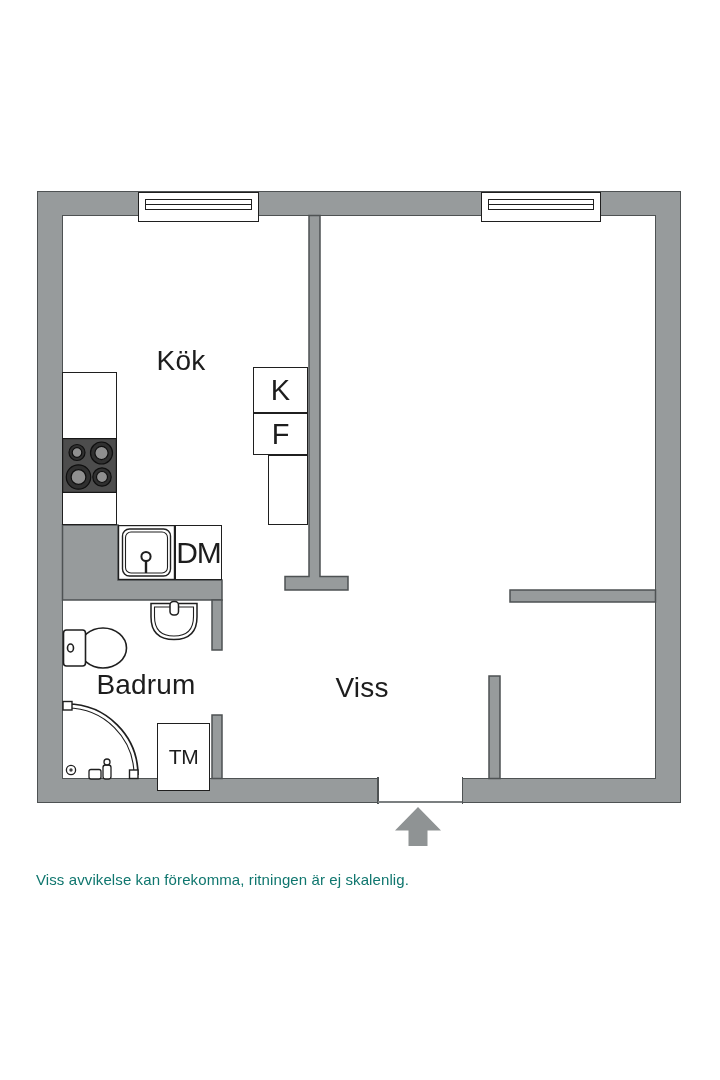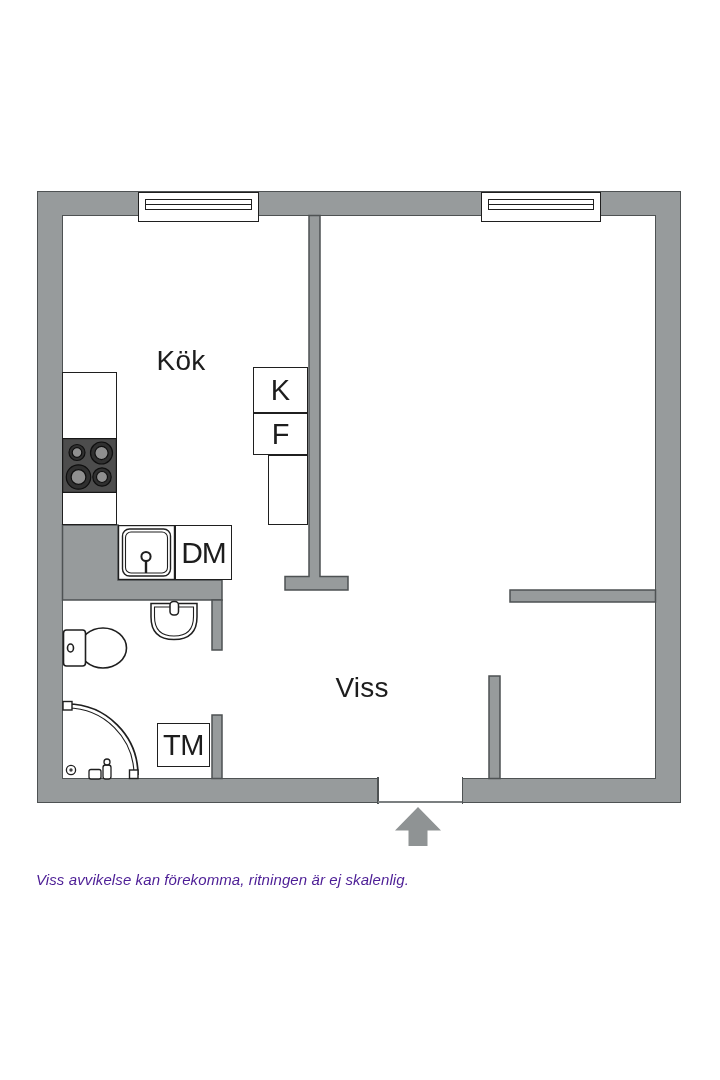--- a/index.html
+++ b/index.html
@@ -18,21 +18,21 @@
   .walls-svg{left:0;top:0;width:720px;height:1080px;pointer-events:none;}
   .fixture{background:#fff;border:1.3px solid var(--line);}
   .win{background:#fff;border:1.5px solid var(--line);}
   .win-bar{position:absolute;left:6px;right:6px;top:6px;height:11px;border:1.2px solid var(--line);
            background:linear-gradient(#fff 42%,var(--line) 42%,var(--line) 58%,#fff 58%);}
   .room-label{color:var(--ink);font-size:28px;white-space:nowrap;transform:translate(-50%,-50%);letter-spacing:0.2px;}
   .app-label{display:flex;align-items:center;justify-content:center;color:var(--ink);}
   .punch{background:#fff;}
   .jamb{background:var(--wall-line);}
   .threshold{background:#7b7f80;}
-  .disclaimer{left:36px;top:871px;font-size:15px;color:#4c1d95;letter-spacing:0.1px;font-style:italic;}
+  .disclaimer{left:36px;top:871px;font-size:15px;color:#0f766e;letter-spacing:0.1px;}
   svg{display:block;}
 </style>
 </head>
 <body>
 
 <div class="stage">
 
   <div class="abs outer-frame"></div>
   <div class="abs interior"></div>
 
@@ -78,21 +78,21 @@
   </svg>
 
   <svg class="abs" style="left:118px;top:525px;" width="57" height="55" viewBox="0 0 57 55">
     <rect x="0.6" y="0.6" width="55.8" height="53.8" fill="#ffffff" stroke="#1f1f1f" stroke-width="1.2"></rect>
     <rect x="4.5" y="4" width="48" height="47" rx="7" fill="#ffffff" stroke="#1f1f1f" stroke-width="1.4"></rect>
     <rect x="7.5" y="7" width="42" height="41" rx="5.5" fill="none" stroke="#1f1f1f" stroke-width="1.1"></rect>
     <line x1="28" y1="34" x2="28" y2="48" stroke="#1f1f1f" stroke-width="2.4"></line>
     <circle cx="28" cy="31.5" r="4.6" fill="#ffffff" stroke="#1f1f1f" stroke-width="2"></circle>
   </svg>
 
-  <div class="abs fixture app-label" style="left:175px;top:525px;width:57px;height:55px;font-size:30px;letter-spacing:-1px;">
+  <div class="abs fixture app-label" style="left:175px;top:525px;width:47px;height:55px;font-size:30px;letter-spacing:-1px;">
     <span>DM</span>
   </div>
 
   <div class="abs fixture app-label" style="left:253px;top:367px;width:55px;height:46px;font-size:29px;">
     <span>K</span>
   </div>
   <div class="abs fixture app-label" style="left:253px;top:413px;width:55px;height:42px;font-size:29px;">
     <span>F</span>
   </div>
   <div class="abs fixture" style="left:268px;top:455px;width:40px;height:70px;"></div>
@@ -114,22 +114,23 @@
     <path d="M7,9 A67,67 0 0 1 74,76" fill="none" stroke="#1f1f1f" stroke-width="1.1"></path>
     <rect x="3" y="2.5" width="9" height="8.5" fill="#ffffff" stroke="#1f1f1f" stroke-width="1.4"></rect>
     <rect x="69.5" y="71" width="8.5" height="8.5" fill="#ffffff" stroke="#1f1f1f" stroke-width="1.4"></rect>
     <circle cx="11" cy="71" r="4.6" fill="#ffffff" stroke="#1f1f1f" stroke-width="1.3"></circle>
     <circle cx="11" cy="71" r="1.7" fill="#444444"></circle>
     <rect x="29" y="70.5" width="12" height="9.5" rx="2" fill="#ffffff" stroke="#1f1f1f" stroke-width="1.3"></rect>
     <rect x="43" y="66" width="8" height="14" rx="2.5" fill="#ffffff" stroke="#1f1f1f" stroke-width="1.3"></rect>
     <circle cx="47" cy="63" r="3" fill="#ffffff" stroke="#1f1f1f" stroke-width="1.3"></circle>
   </svg>
 
-  <div class="abs fixture app-label" style="left:157px;top:723px;width:53px;height:44px;font-size:29px;letter-spacing:-0.5px;">
+  <div class="abs fixture app-label" style="left:157px;top:723px;width:53px;height:68px;font-size:21px;letter-spacing:-0.5px;">
     <span>TM</span>
   </div>
 
   <div class="abs room-label" style="left:181px;top:361px;">Kök</div>
+  <div class="abs room-label" style="left:146px;top:685px;">Badrum</div>
   <div class="abs room-label" style="left:362px;top:688px;">Viss</div>
 
   <div class="abs disclaimer">Viss avvikelse kan förekomma, ritningen är ej skalenlig.</div>
 
 </div>
 
 </body></html>

